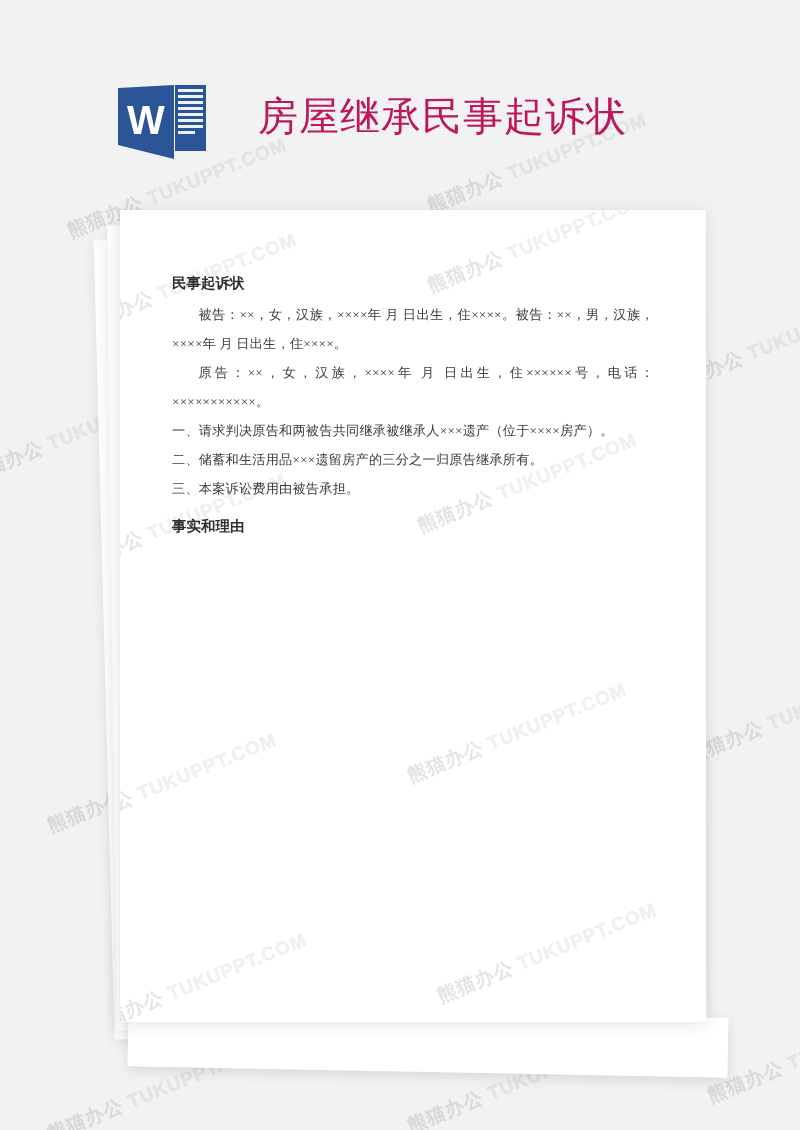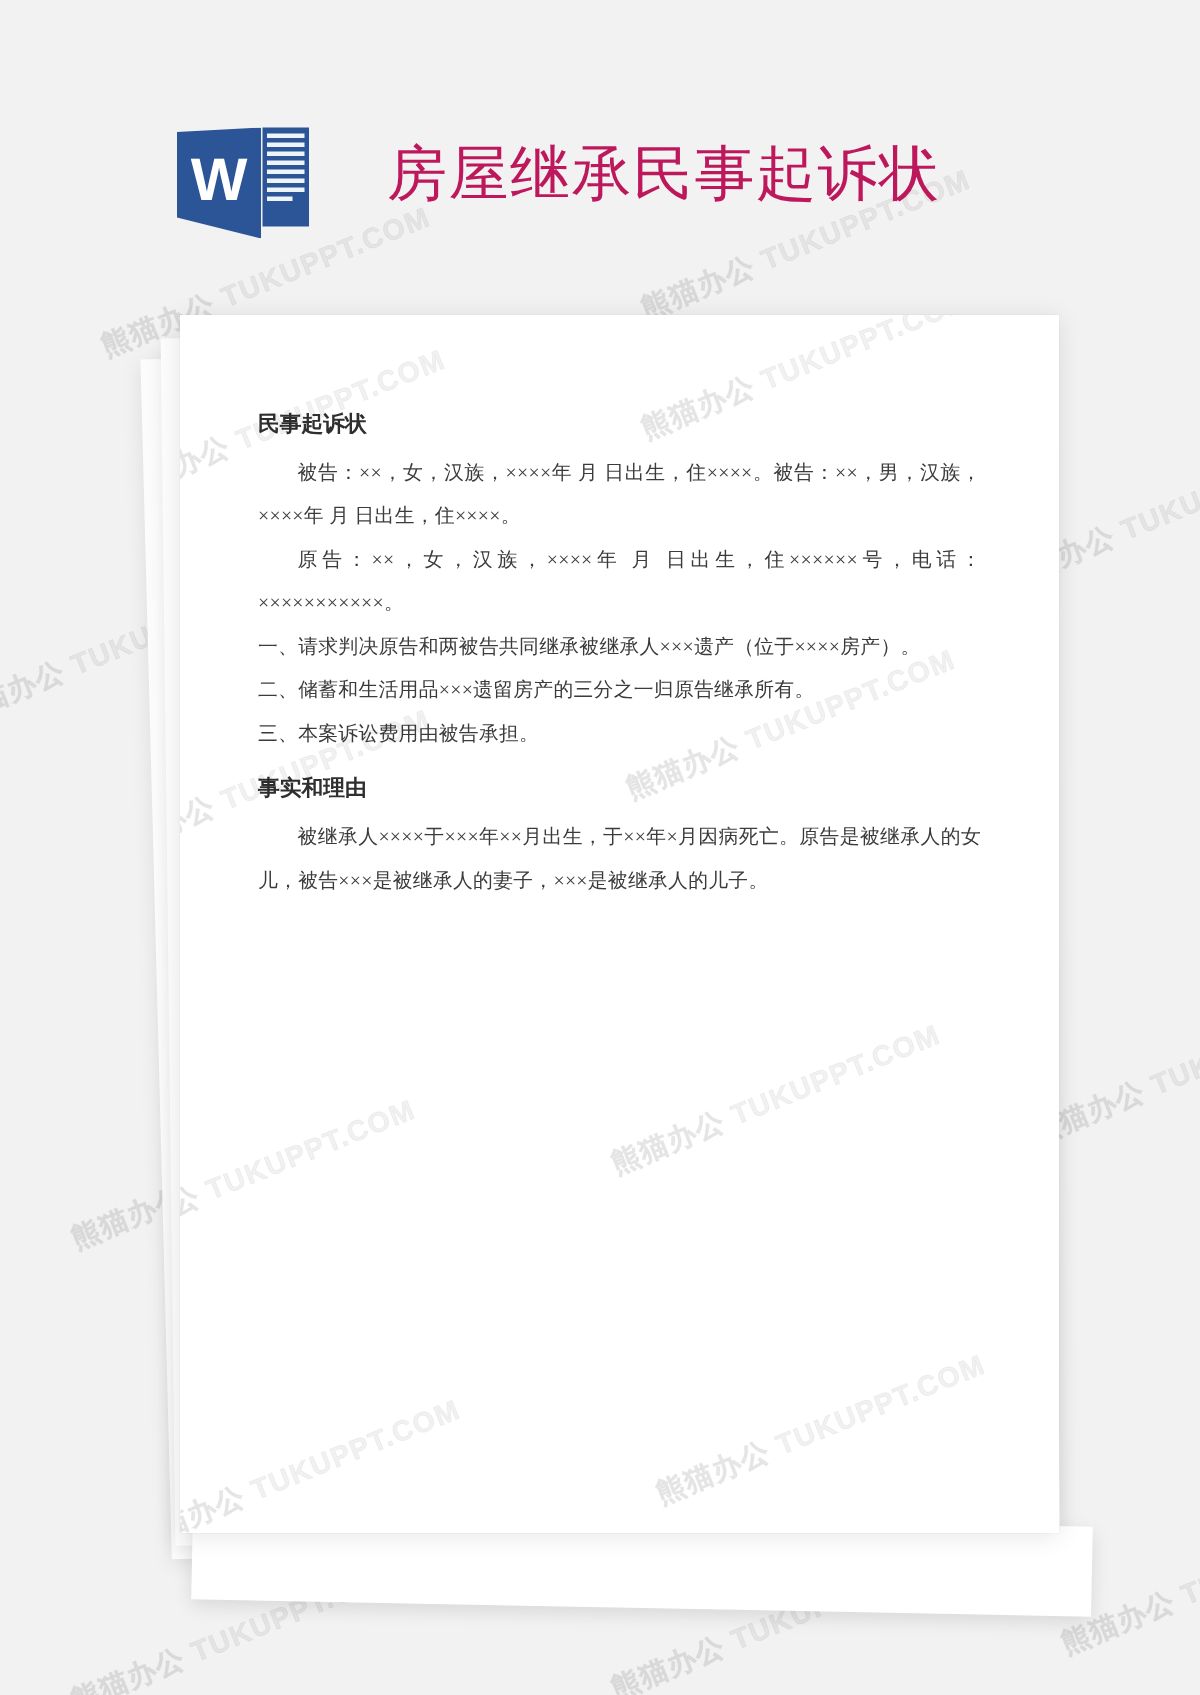--- a/index.html
+++ b/index.html
@@ -239,21 +239,20 @@
       <p class="doc-p">被告：××，女，汉族，××××年  月  日出生，住××××。被告：××，男，汉族，××××年  月  日出生，住××××。</p>
       <p class="doc-p">原告：××，女，汉族，××××年  月  日出生，住××××××号，电话：×××××××××××。</p>
 
 
       <p class="doc-p flush">一、请求判决原告和两被告共同继承被继承人×××遗产（位于××××房产）。</p>
       <p class="doc-p flush">二、储蓄和生活用品×××遗留房产的三分之一归原告继承所有。</p>
       <p class="doc-p flush">三、本案诉讼费用由被告承担。</p>
 
       <div class="doc-h sub">事实和理由</div>
 
-      <p class="doc-p">被继承人××××于×××年××月出生，于××年×月因病死亡。原告是被继承人的女儿，被告×××是被继承人的妻子，×××是被继承人的儿子。</p>
 
     </div>
 
     <div class="page-wm">
       <div class="wm" style="left:-50px; top:60px;">熊猫办公 TUKUPPT.COM</div>
       <div class="wm" style="left:300px; top:20px;">熊猫办公 TUKUPPT.COM</div>
       <div class="wm" style="left:-60px; top:300px;">熊猫办公 TUKUPPT.COM</div>
       <div class="wm" style="left:290px; top:260px;">熊猫办公 TUKUPPT.COM</div>
       <div class="wm" style="left:-70px; top:560px;">熊猫办公 TUKUPPT.COM</div>
       <div class="wm" style="left:280px; top:510px;">熊猫办公 TUKUPPT.COM</div>

